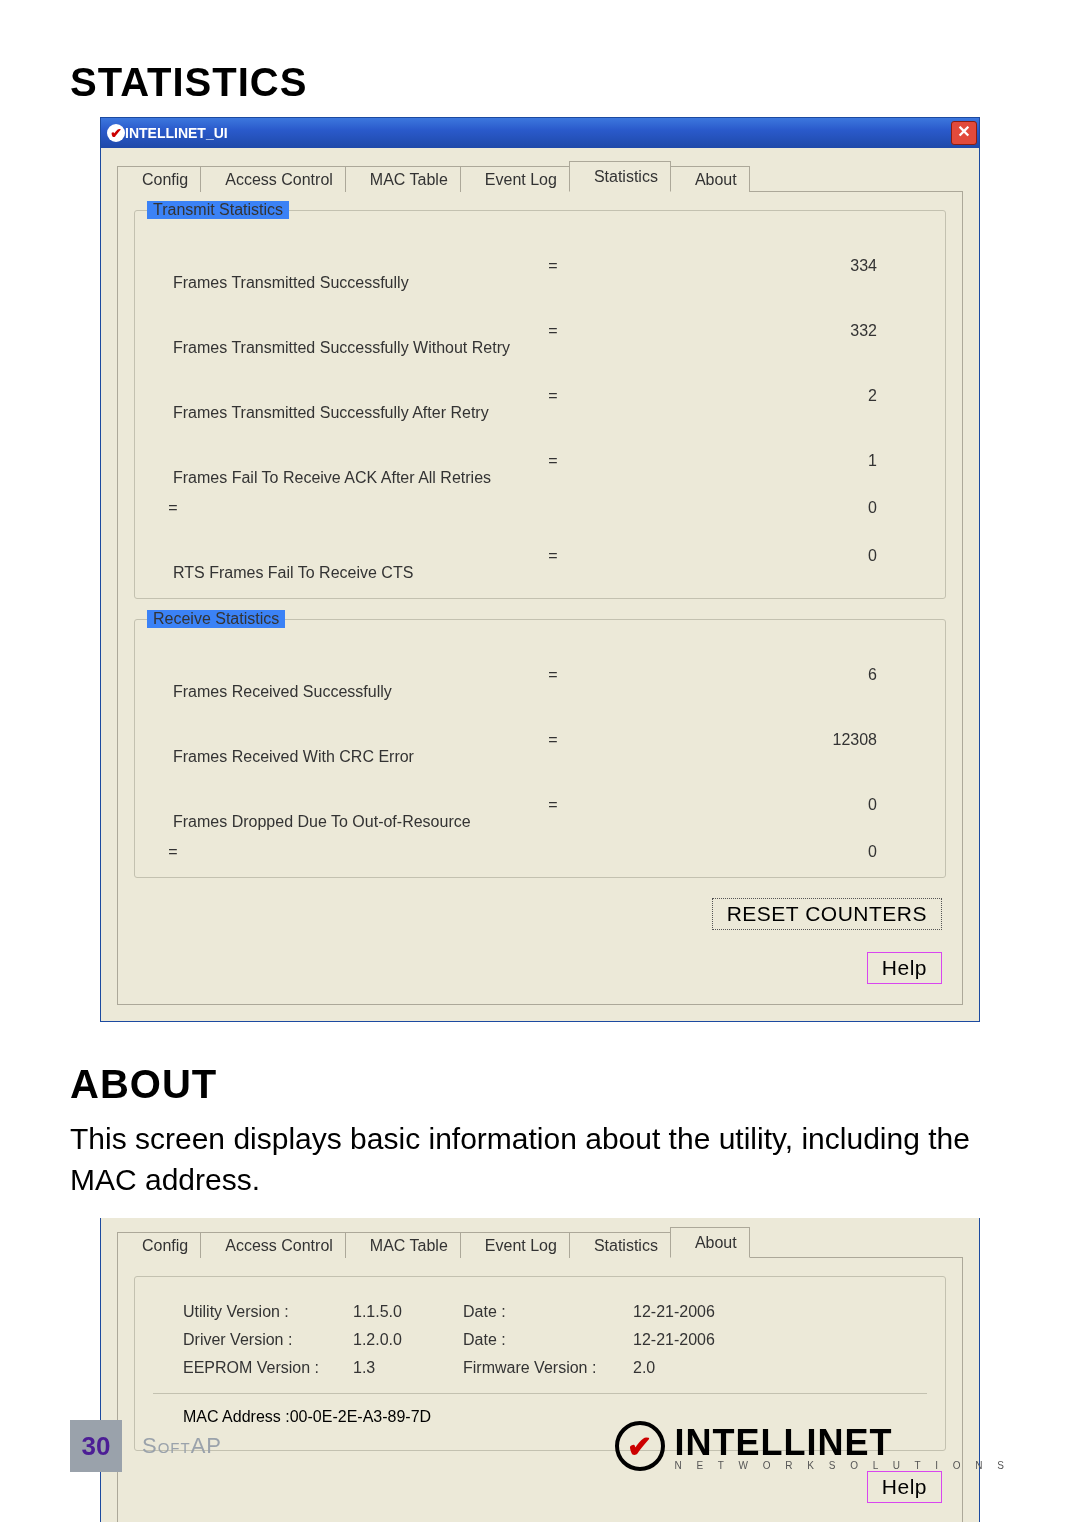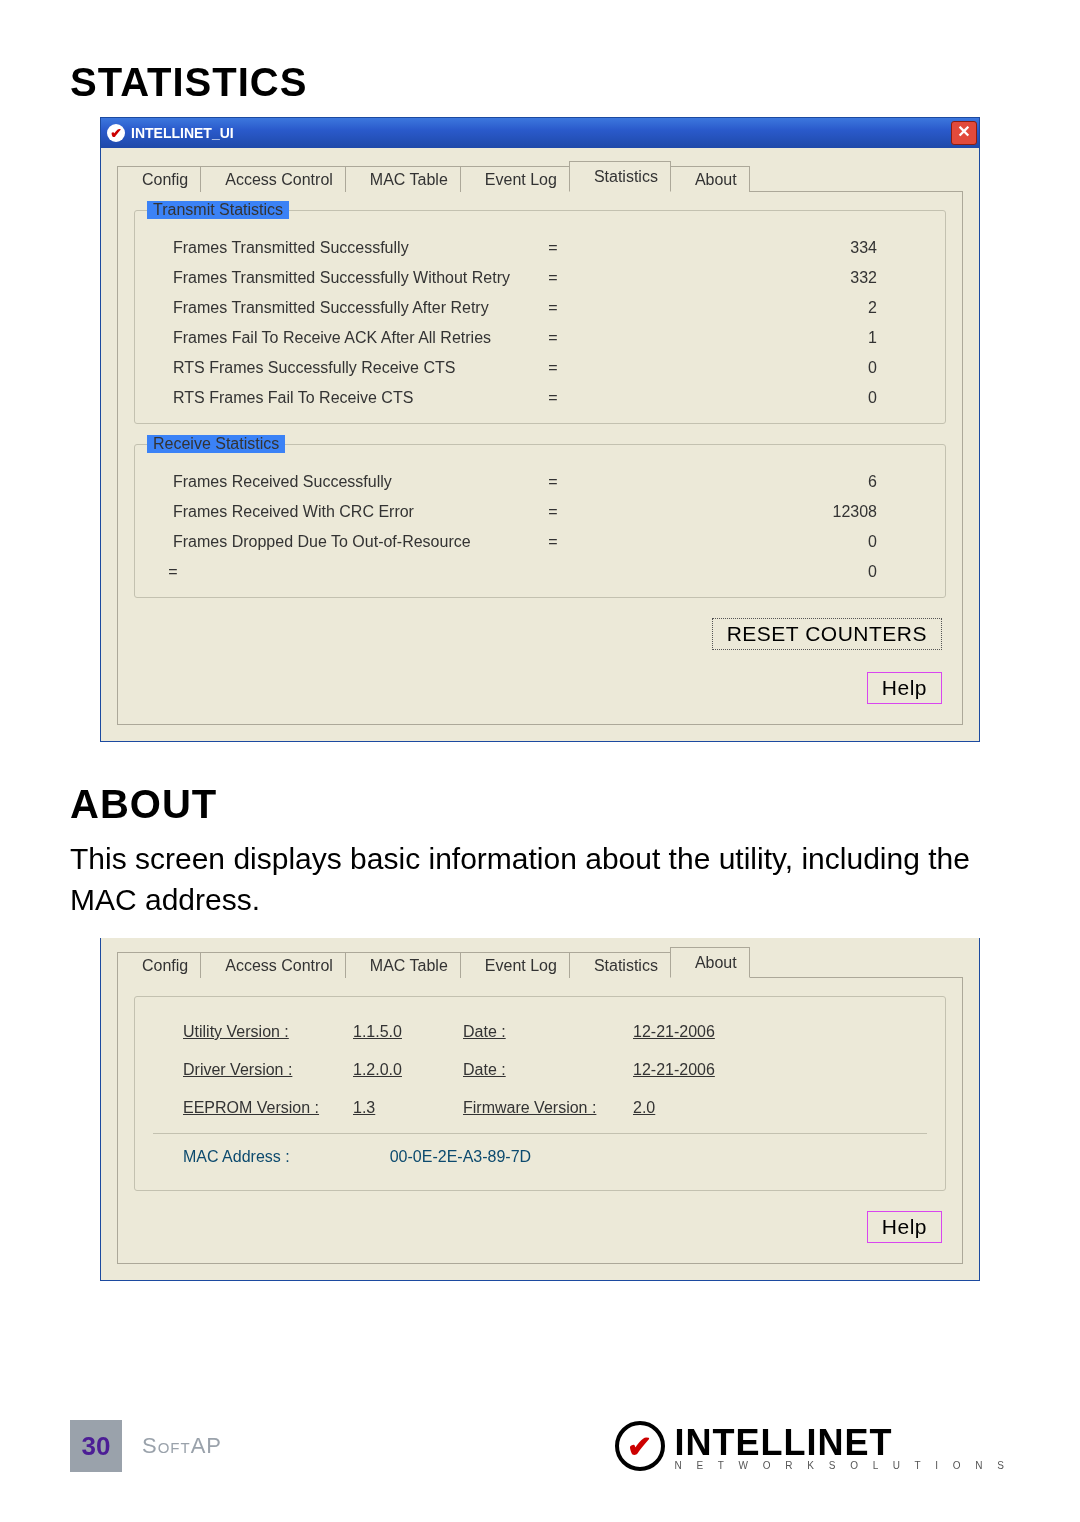--- a/index.html
+++ b/index.html
@@ -37,21 +37,21 @@
   .titlebar {
     display: flex;
     align-items: center;
     background: linear-gradient(#3c77dd, #2a5acb 40%, #1f49a9);
     color: #fff;
     height: 30px;
     padding: 0 2px 0 6px;
     font-size: 14px;
     font-weight: bold;
   }
-  .titlebar .title-text { flex: 1; padding-left: 6px; }
+  .titlebar .title-text { flex: 1; }
   .titlebar .app-icon {
     width: 18px; height: 18px;
     display: inline-flex; align-items: center; justify-content: center;
     background: #fff; border-radius: 9px;
     color: #c00; font-weight: bold; font-size: 14px;
     line-height: 18px;
   }
   .close-btn {
     width: 26px; height: 24px;
     background: #e24a3b;
@@ -115,39 +115,37 @@
     background: #3b82f6;
     padding: 0 6px;
   }
   .stat-row {
     display: flex;
     align-items: center;
     padding: 6px 0;
     font-size: 16px;
     color: #333;
   }
-  .stat-row .lbl { flex: 0 0 380px; padding-left: 20px; }
+  .stat-row .lbl { flex: 0 0 380px; padding-left: 20px; margin-top: 35px; }
   .stat-row .eq  { flex: 0 0 40px; text-align: center; }
   .stat-row .val { flex: 1; text-align: right; padding-right: 50px; }
 
   .about-grid {
     display: grid;
     grid-template-columns: 170px 110px 170px 140px;
-    row-gap: 20px;
+    row-gap: 10px;
     font-size: 16px;
     color: #333;
     padding: 10px 10px 10px 30px;
-    text-decoration: underline;
   }
   .mac-row {
     display: flex;
     font-size: 16px;
-    color: #0c4a6e;
+    color: #000000;
     padding: 14px 10px 14px 30px;
-    gap: 100px;
   }
 
   .btn {
     font-family: Tahoma, Arial, sans-serif;
     font-size: 21px;
     padding: 3px 14px;
     border: 1px dotted #555;
     background: #ece9d8;
     letter-spacing: 0.5px;
   }
@@ -270,21 +268,20 @@
               <span class="lbl">Frames Transmitted Successfully After Retry</span>
               <span class="eq">=</span>
               <span class="val">2</span>
             </div>
             <div class="stat-row">
               <span class="lbl">Frames Fail To Receive ACK After All Retries</span>
               <span class="eq">=</span>
               <span class="val">1</span>
             </div>
             <div class="stat-row">
-              <span class="lbl">RTS Frames Successfully Receive CTS</span>
               <span class="eq">=</span>
               <span class="val">0</span>
             </div>
             <div class="stat-row">
               <span class="lbl">RTS Frames Fail To Receive CTS</span>
               <span class="eq">=</span>
               <span class="val">0</span>
             </div>
           </div>
 

